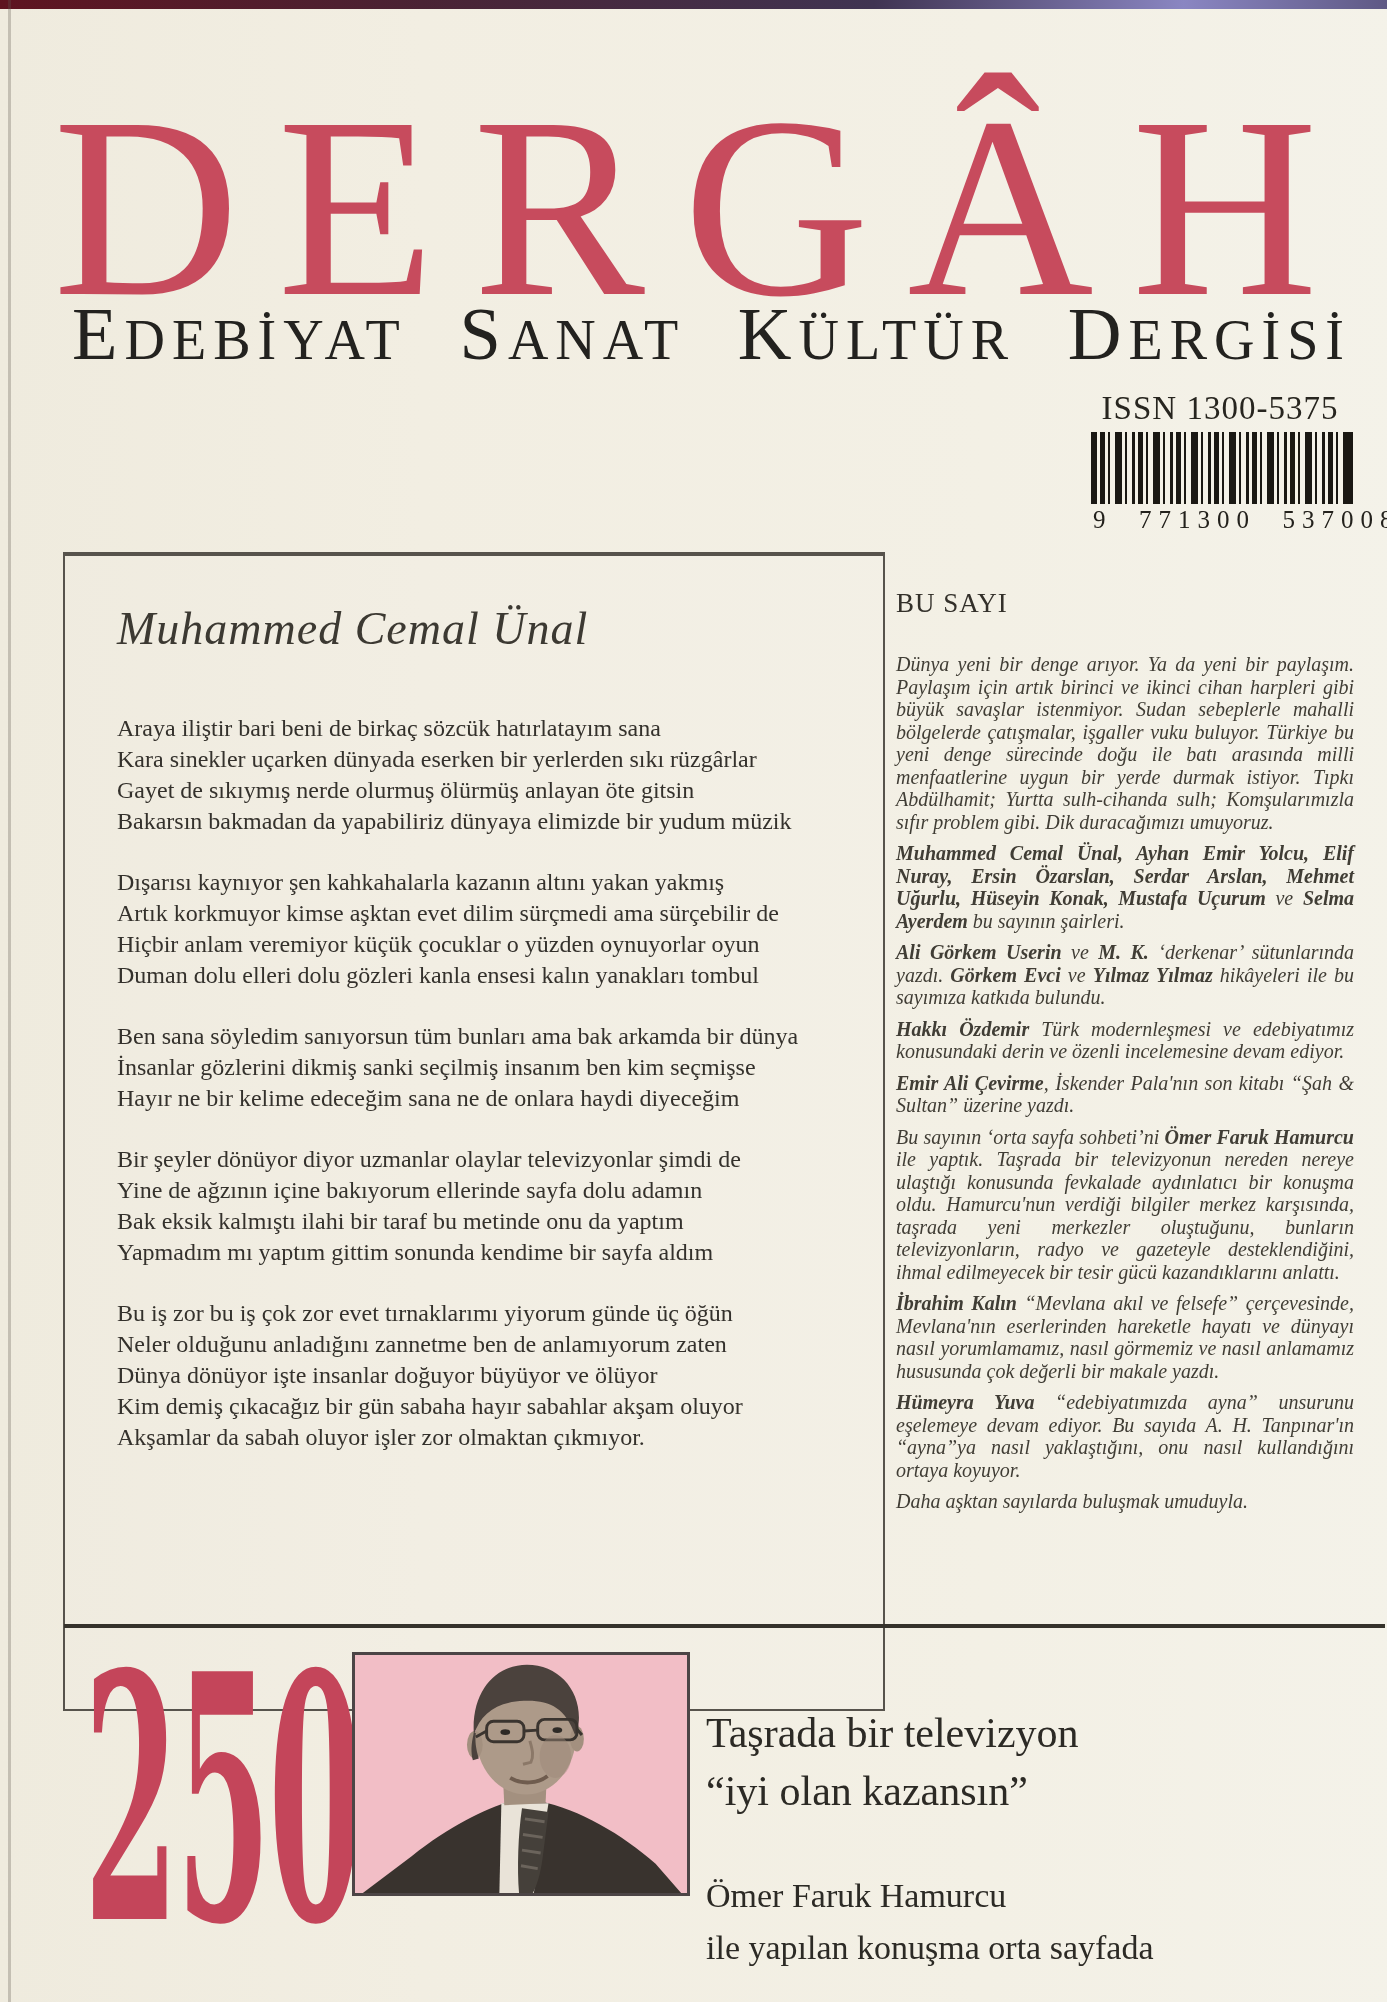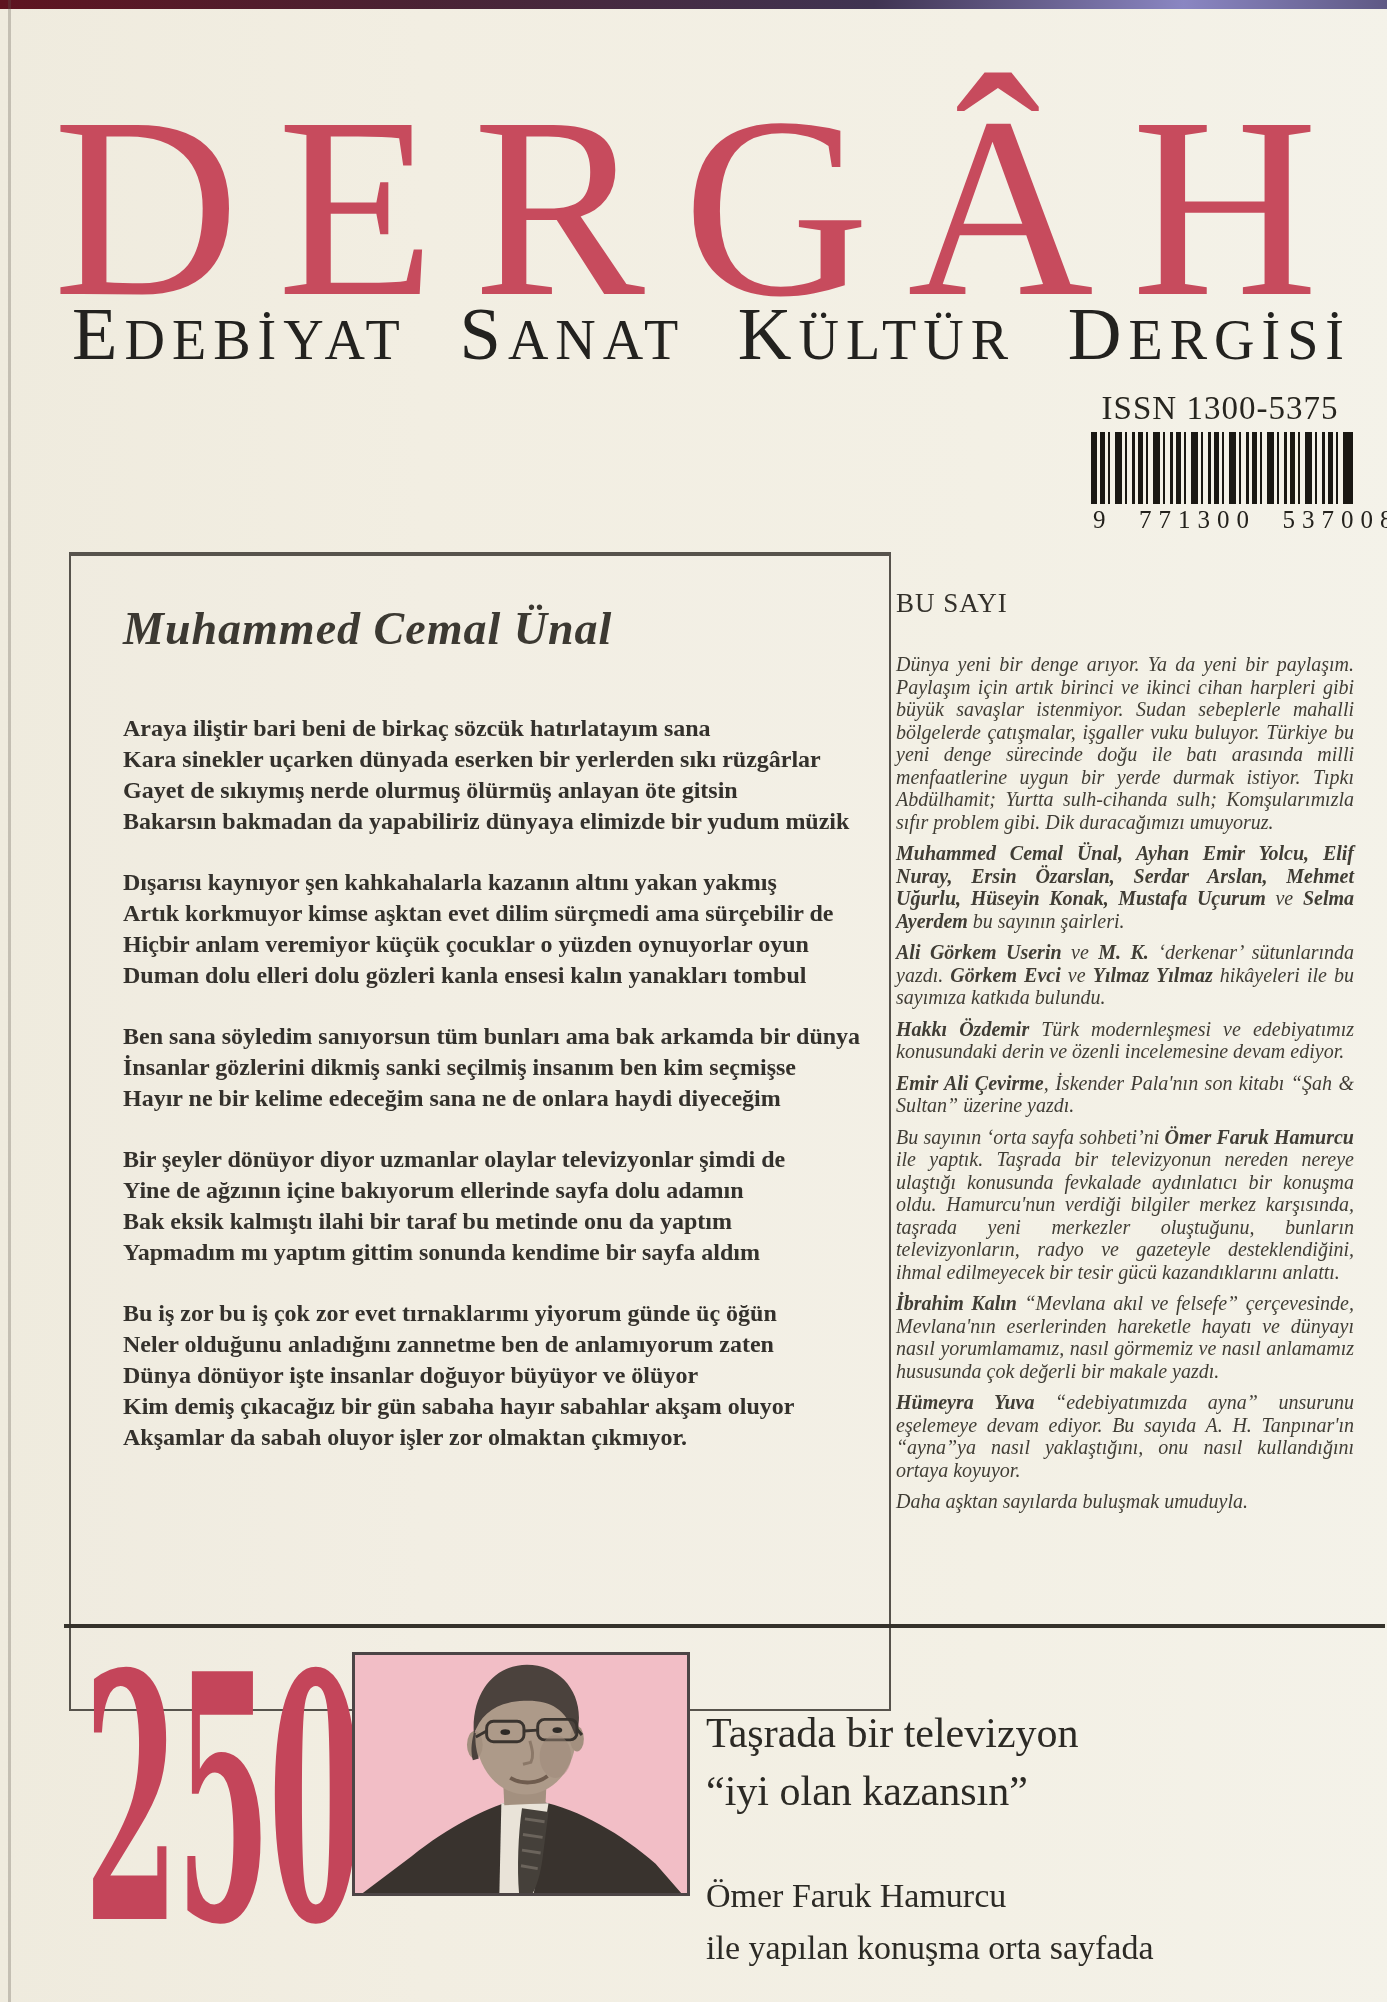--- a/index.html
+++ b/index.html
@@ -60,27 +60,26 @@
     border-left:3px solid #1a1813; border-right:3px solid #1a1813;
   }
   .barcode-digits {
     margin-top:2px;
     font-size:25px; letter-spacing:7px; color:#23211c;
     text-align:left; padding-left:2px; white-space:pre;
   }
 
   
   .poem-panel {
-    position:absolute; left:69px; top:552px;
+    position:absolute; left:63px; top:552px;
     width:822px; height:1159px;
     border:2px solid #57534c; border-top-width:4px;
     box-sizing:border-box;
     padding:46px 30px 0 52px;
     background:rgba(255,255,255,0.04);
-    font-weight:bold;
   }
   .poem-author {
     font-style:italic; font-size:46px; color:#3c3932; letter-spacing:1px;
   }
   .poem-title {
     margin-top:54px; font-size:28px; letter-spacing:2px; color:#34312b;
   }
   .poem { margin-top:58px; font-size:24px; line-height:31px; color:#34312c; }
   .stanza { margin:0 0 30px 0; }
   .poem-line { white-space:nowrap; }

